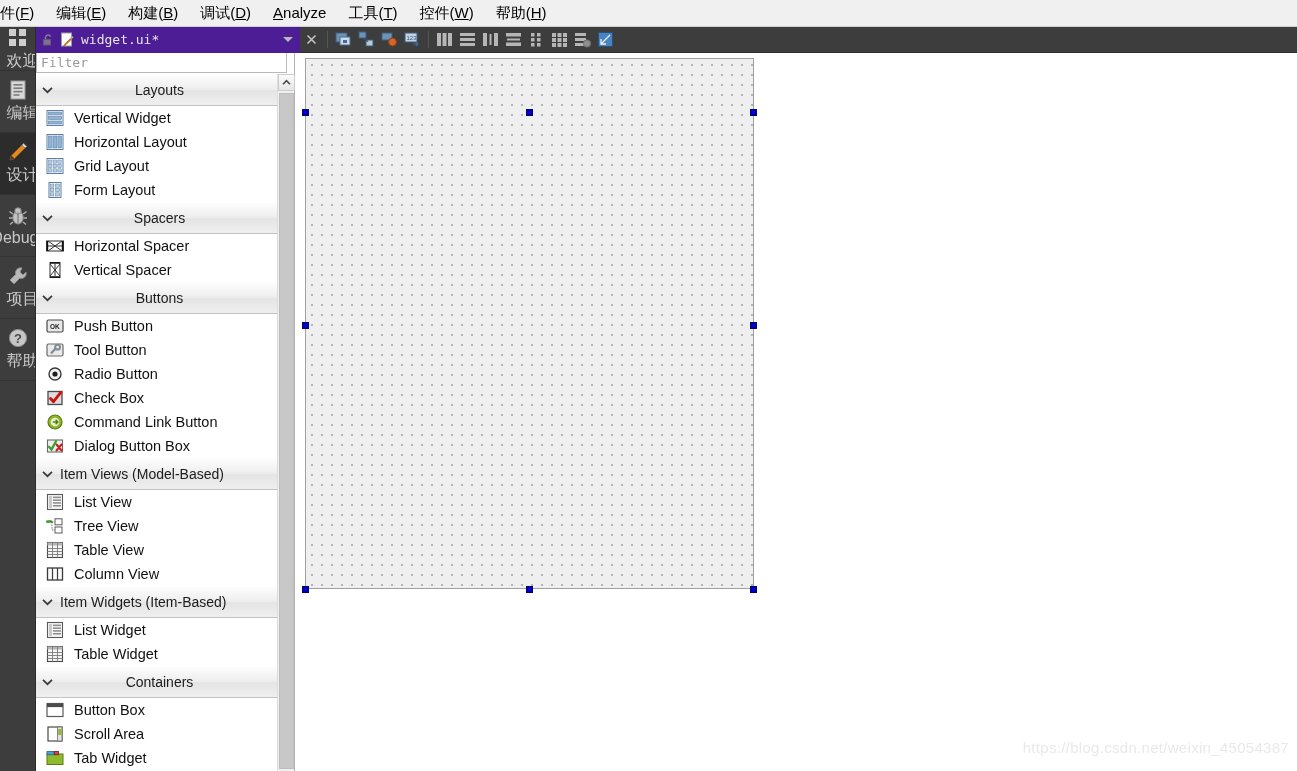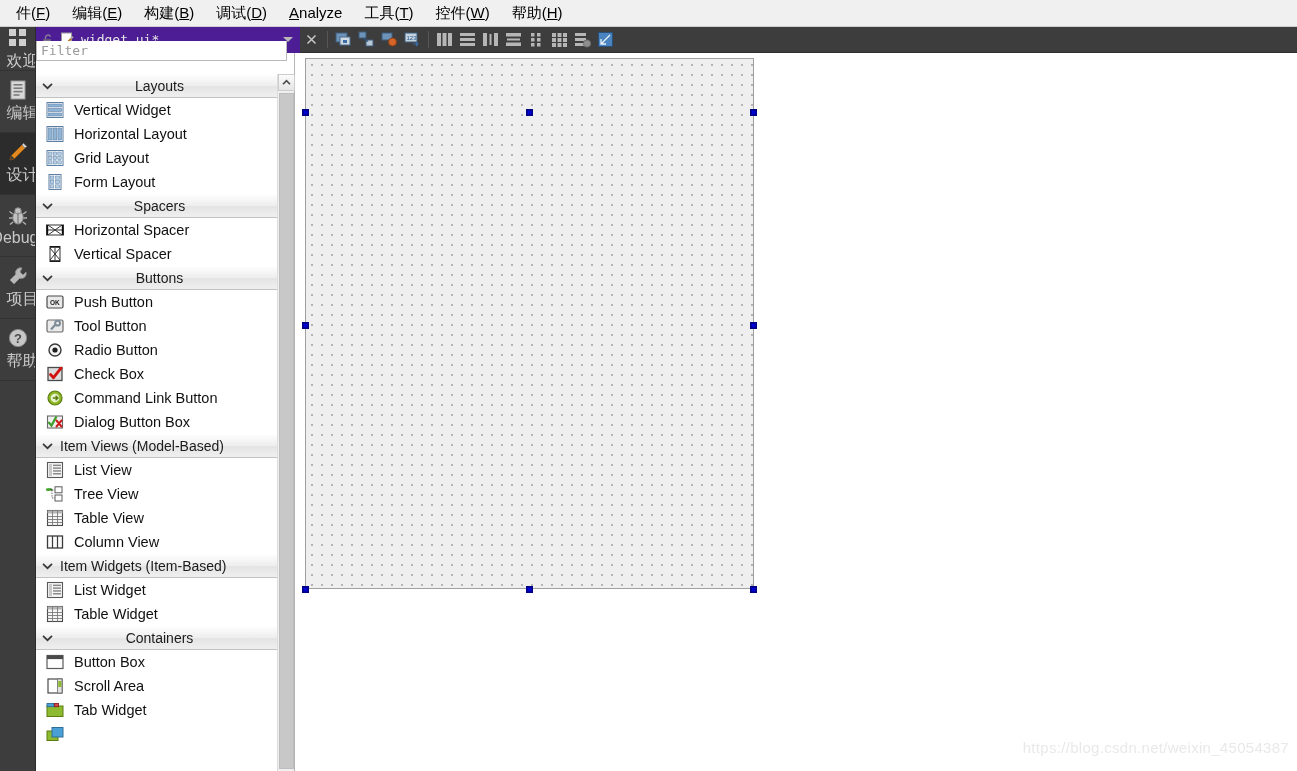--- a/index.html
+++ b/index.html
@@ -34,21 +34,21 @@
     box-sizing: border-box;
   }
   .menu-item {
     font-size: 15px;
     color: #000000;
     padding: 0 11px;
     line-height: 26px;
     white-space: nowrap;
     cursor: default;
   }
-  .menu-item:first-child { padding-left: 16px; }
+  .menu-item:first-child { padding-left: 0; }
   .menu-item .mn { text-decoration: underline; }
 
   
   .modebar {
     position: absolute;
     left: 0; top: 27px;
     width: 36px; height: 744px;
     background: #3d3d3d;
     border-right: 1px solid #2b2b2b;
     box-sizing: border-box;
@@ -137,21 +137,21 @@
   .widgetbox {
     position: absolute;
     left: 36px; top: 53px;
     width: 259px; height: 718px;
     background: #ffffff;
     border-right: 1px solid #b4b4b4;
     box-sizing: border-box;
   }
   .filter-wrap {
     position: absolute;
-    left: 36px; top: 41px;
+    left: 36px; top: 53px;
     width: 251px; height: 20px;
     box-sizing: border-box;
   }
   .filter-input {
     width: 100%; height: 20px;
     border: 1px solid #b9b9b9;
     border-top: none;
     box-sizing: border-box;
     font-family: "DejaVu Sans Mono", monospace;
     font-size: 13px;
@@ -165,21 +165,21 @@
   .wb-list {
     position: absolute;
     left: 36px; top: 74px;
     width: 241px;
     height: 697px;
     overflow: hidden;
     background: #ffffff;
     box-sizing: border-box;
   }
   .wb-section {
-    height: 24px;
+    height: 32px;
     background: linear-gradient(to bottom, #fdfdfd 0%, #ededed 50%, #e4e4e4 51%, #efefef 100%);
     border-top: 1px solid #ffffff;
     border-bottom: 1px solid #c2c2c2;
     display: flex;
     align-items: center;
     box-sizing: border-box;
     cursor: default;
   }
   .wb-section .chev {
     width: 22px;

